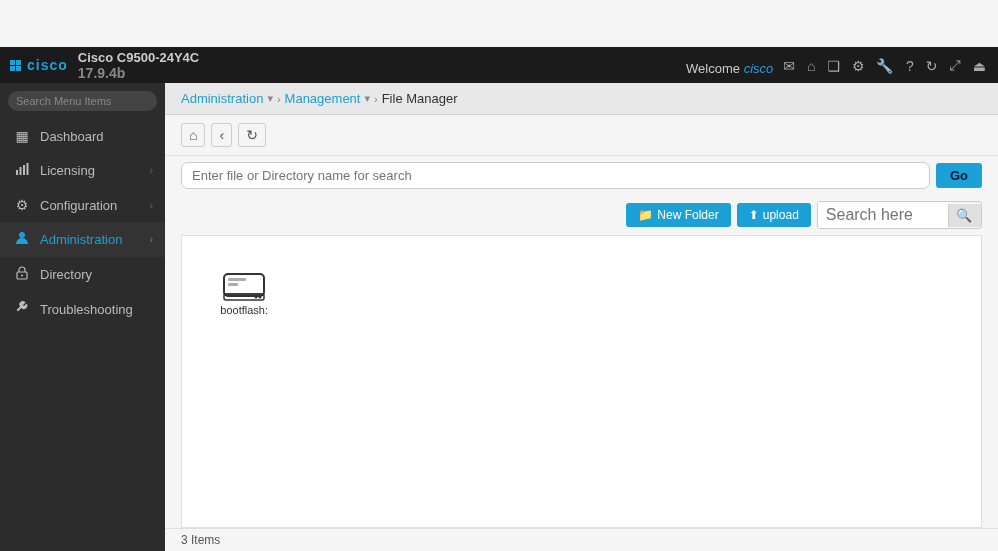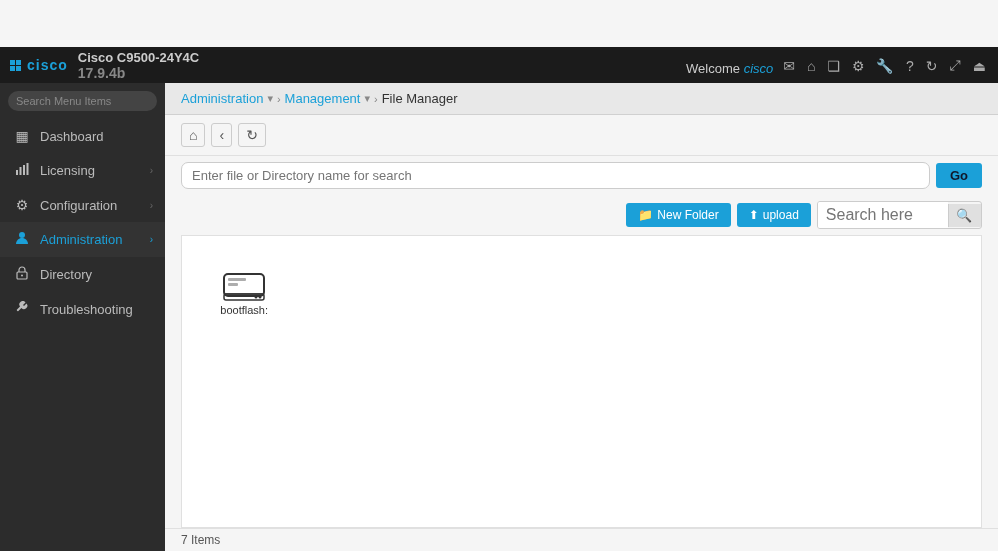--- a/index.html
+++ b/index.html
@@ -473,18 +473,18 @@
             <circle cx="36" cy="31" r="1.5" fill="#333"></circle>
             <circle cx="40" cy="31" r="1.5" fill="#333"></circle>
             <rect x="8" y="12" width="18" height="3" rx="1" fill="#333" opacity="0.4"></rect>
             <rect x="8" y="17" width="10" height="3" rx="1" fill="#333" opacity="0.4"></rect>
           </svg>
           <span class="file-label">bootflash:</span>
         </div>
       </div>
 
       <div class="status-bar">
-        <span>7 Items</span>
+        <span>3 Items</span>
       </div>
 
     </div>
   </div>
 </div>
 
 </body></html>

